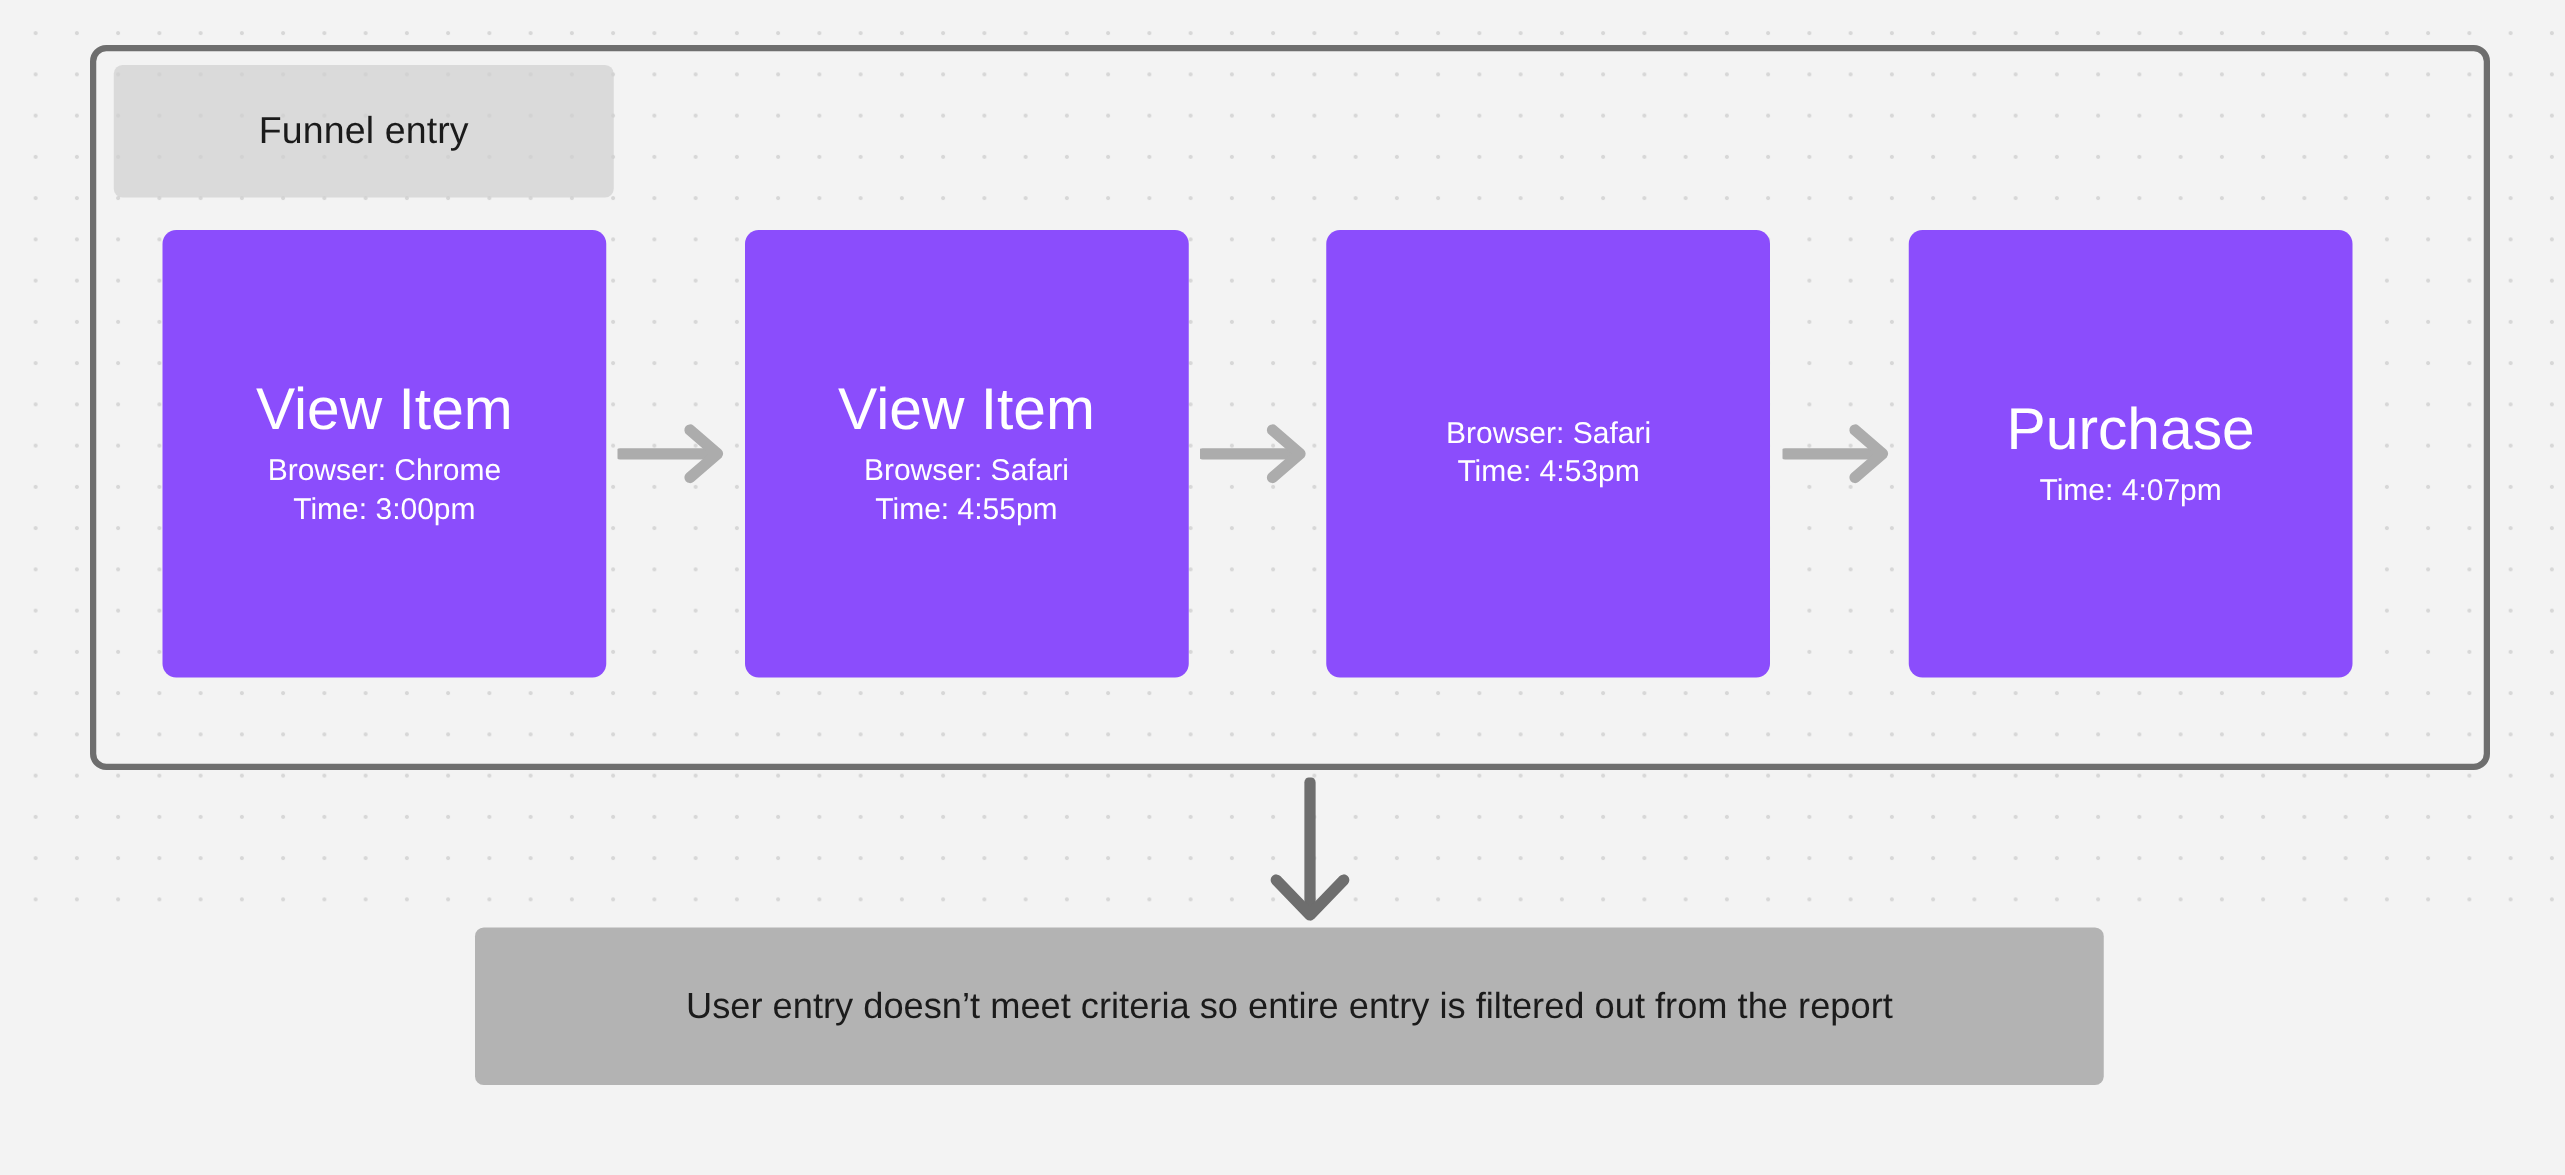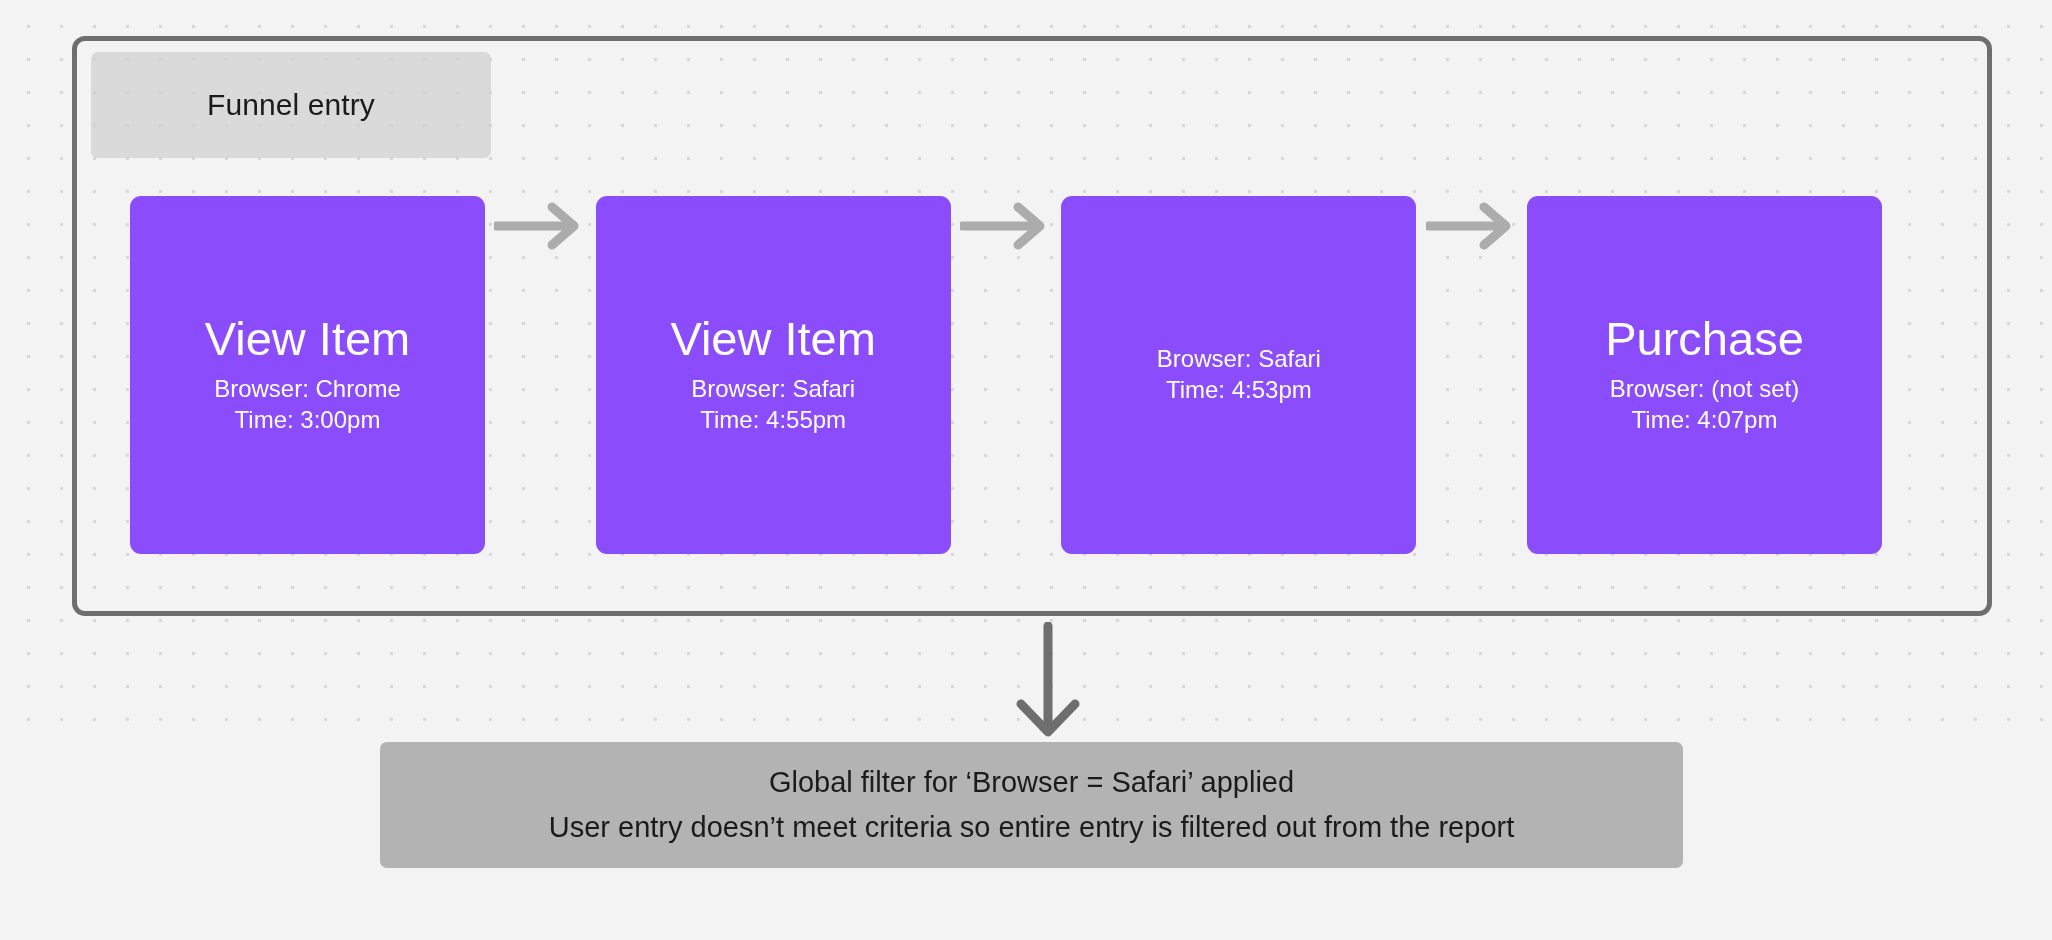--- a/index.html
+++ b/index.html
@@ -54,25 +54,25 @@
   #funnel-entry-label .label-text {
     font-size: 30px;
     color: #1b1b1b;
     letter-spacing: 0.1px;
   }
 
   
   #steps-row {
     position: absolute;
     left: 91px;
-    top: 196px;
+    top: 184px;
     width: 1752px;
     height: 358px;
     display: flex;
-    align-items: flex-start;
+    align-items: center;
     padding-left: 39px;
   }
 
   .step-card {
     width: 355px;
     height: 358px;
     flex: 0 0 355px;
     background: #8b4dfc;
     border-radius: 11px;
     display: flex;
@@ -188,31 +188,29 @@
 
     <div class="connector">
       <svg width="92" height="54" viewBox="0 0 92 54" fill="none" aria-hidden="true">
         <path d="M2 27 H76" stroke="#acacac" stroke-width="9" stroke-linecap="round"></path>
         <path d="M58 8 L80 27 L58 46" stroke="#acacac" stroke-width="9" stroke-linecap="round" stroke-linejoin="round" fill="none"></path>
       </svg>
     </div>
 
     <div class="step-card">
       <div class="step-title">Purchase</div>
-      <div class="step-meta">Browser: (not set)</div>
       <div class="step-meta">Time: 4:07pm</div>
     </div>
 
   </div>
 
   <div id="down-arrow">
     <svg width="86" height="118" viewBox="0 0 86 118" fill="none" aria-hidden="true">
       <path d="M43 4 V104" stroke="#6e6e6e" stroke-width="9" stroke-linecap="round"></path>
       <path d="M16 82 L43 110 L70 82" stroke="#6e6e6e" stroke-width="9" stroke-linecap="round" stroke-linejoin="round" fill="none"></path>
     </svg>
   </div>
 
   <div id="filter-note">
-    <div class="note-line">Global filter for ‘Browser = Safari’ applied</div>
     <div class="note-line">User entry doesn’t meet criteria so entire entry is filtered out from the report</div>
   </div>
 
 </div>
 
 </body></html>

